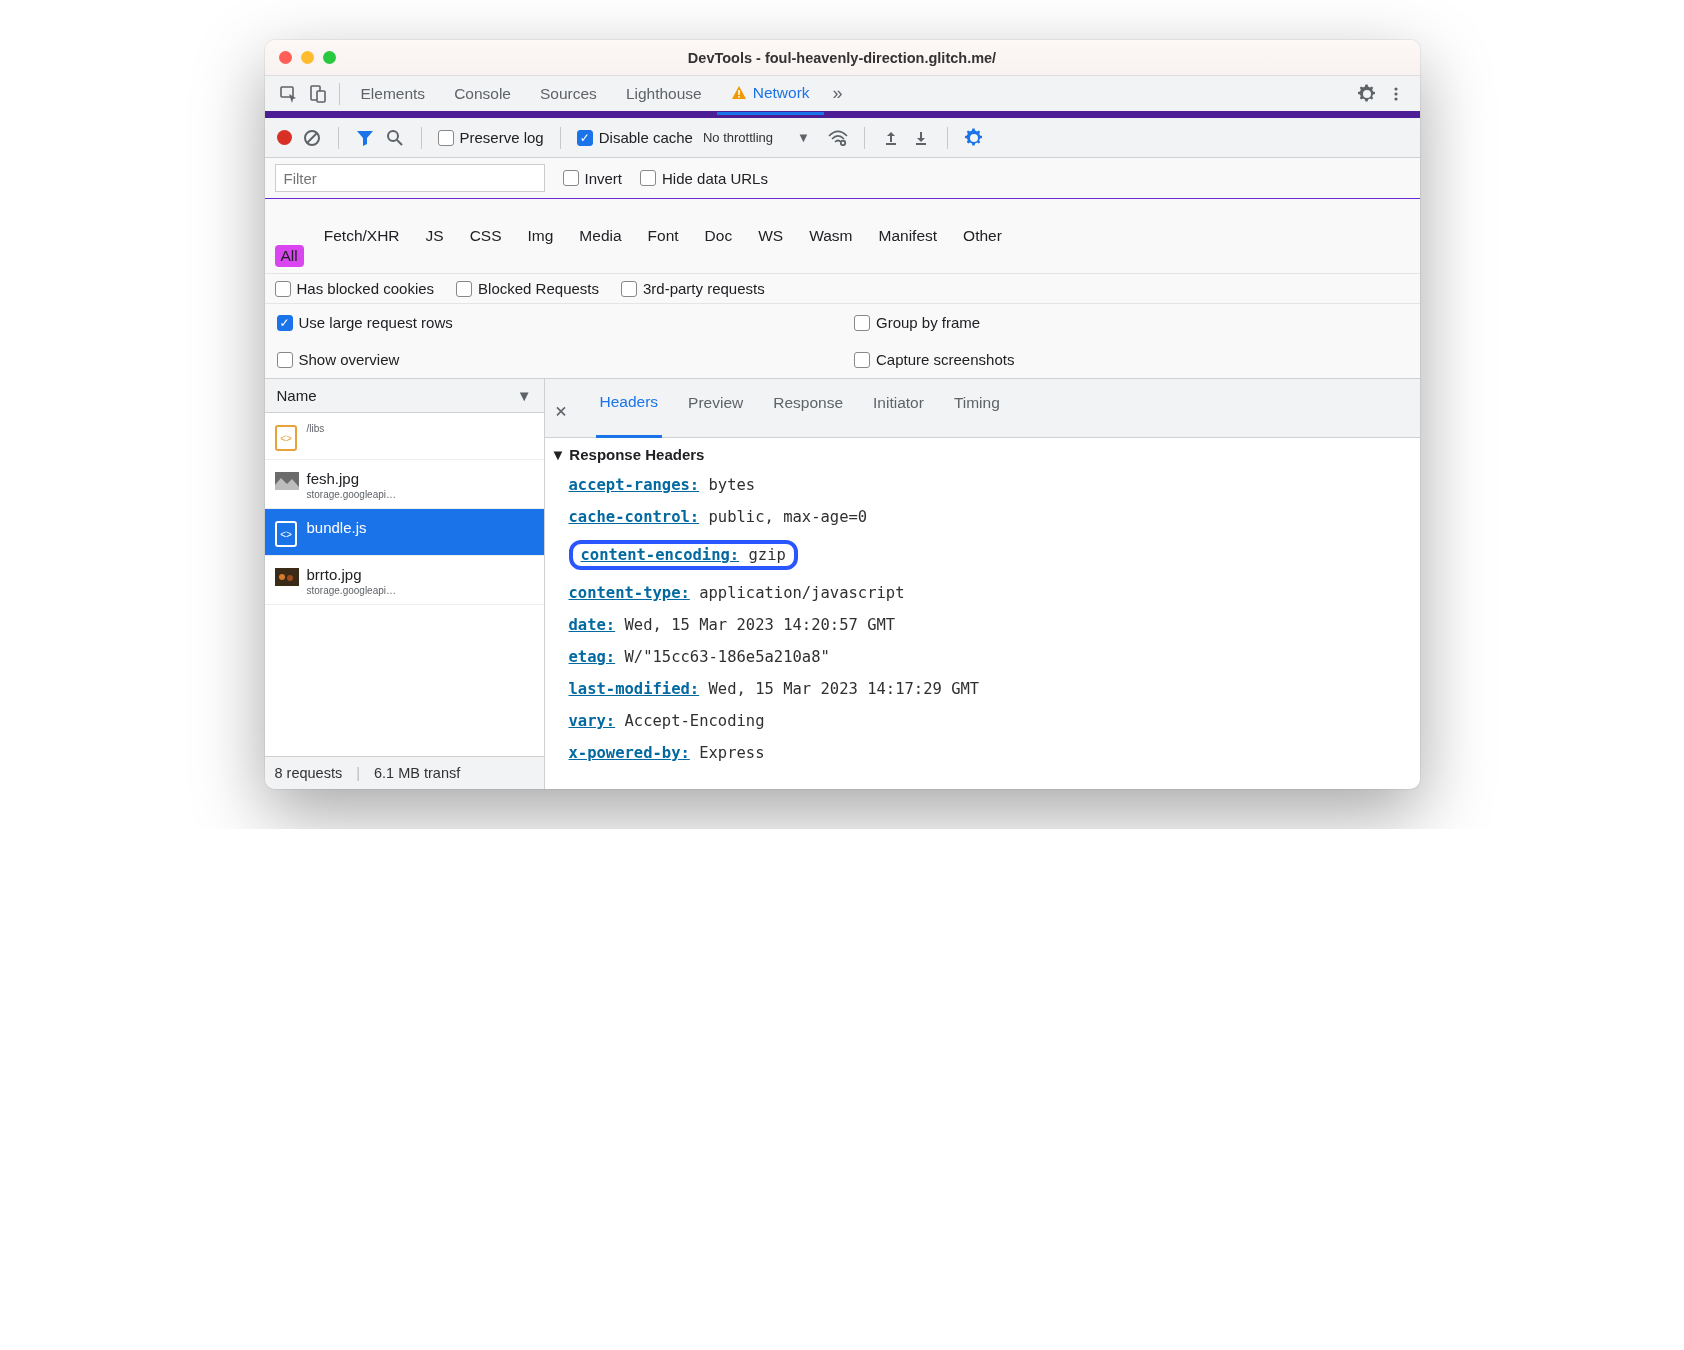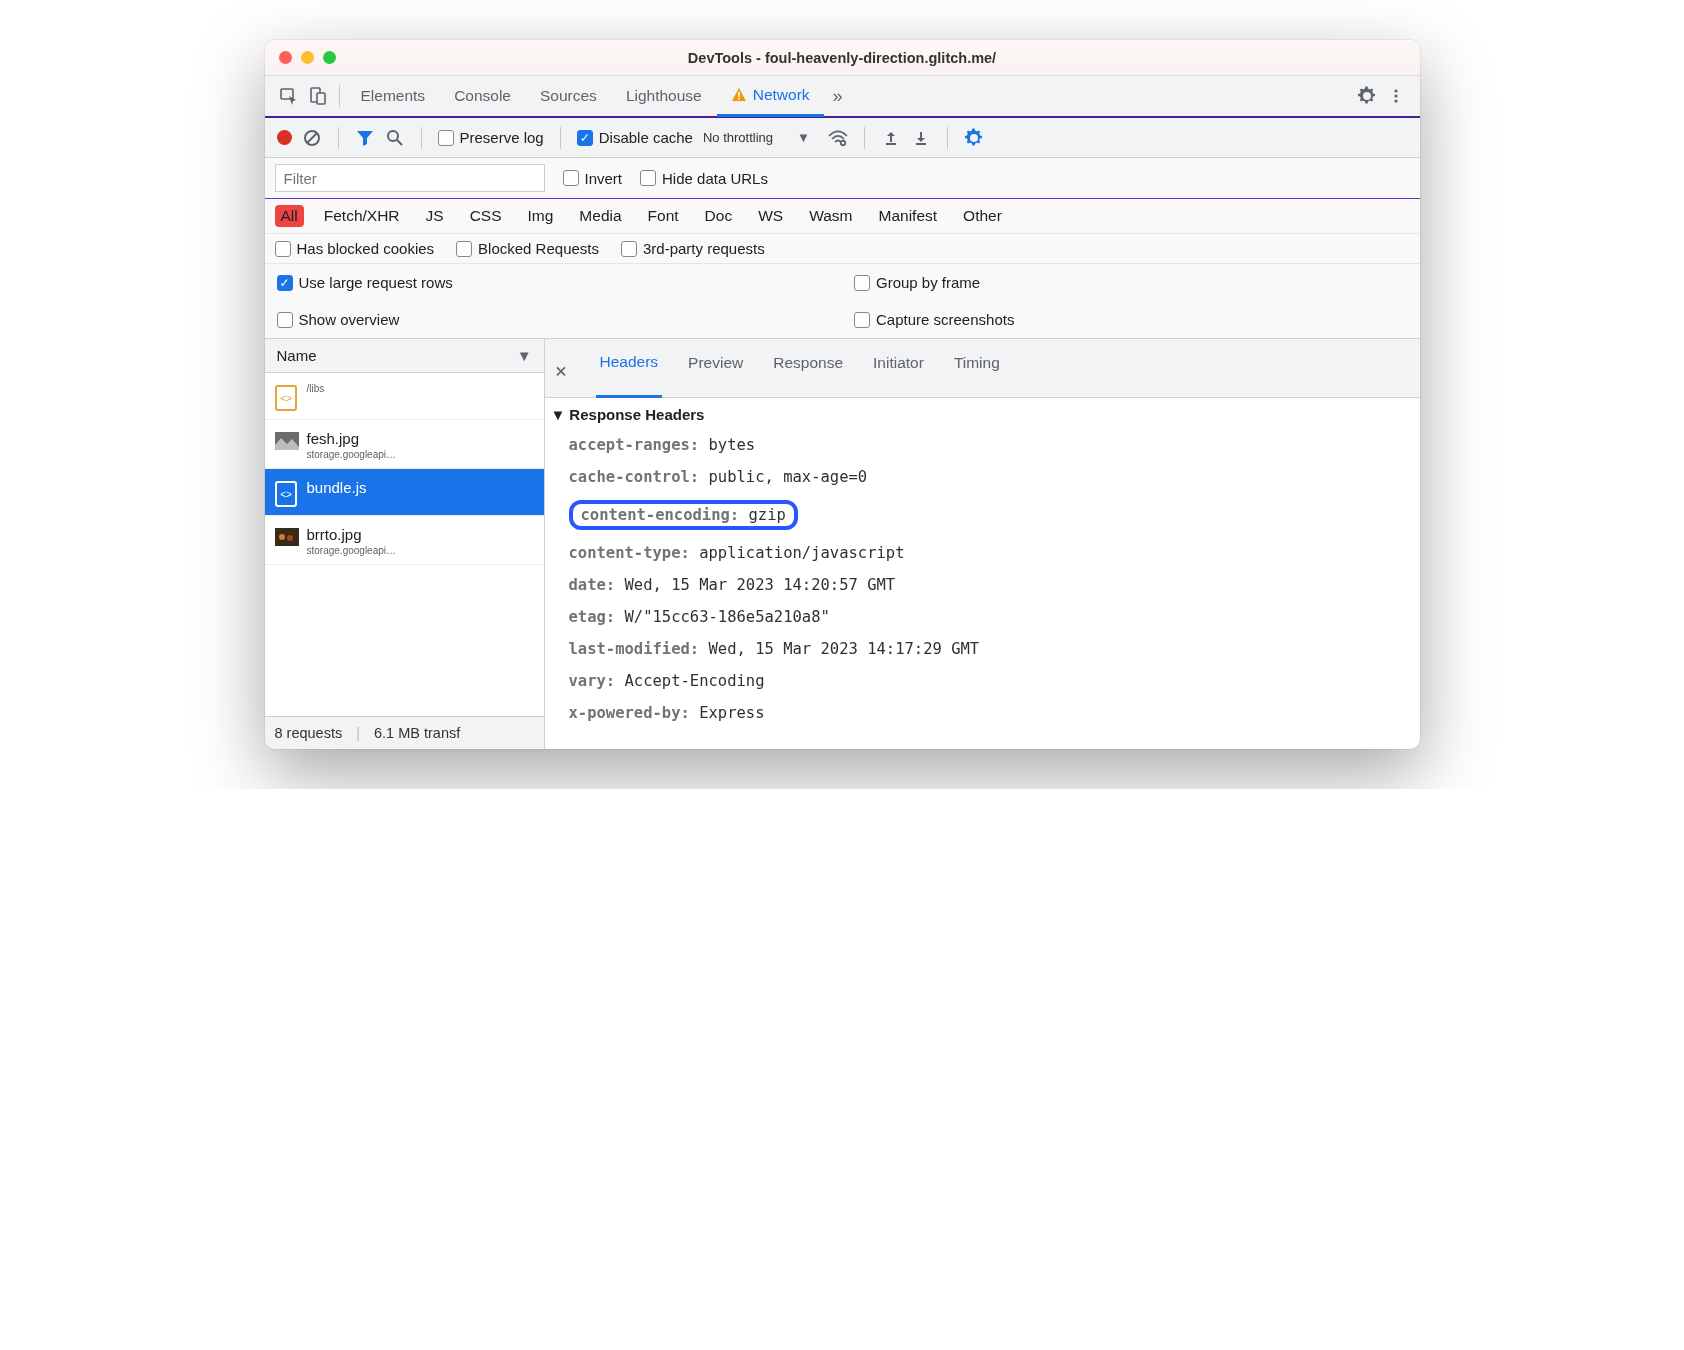--- a/index.html
+++ b/index.html
@@ -34,21 +34,21 @@
   .dot.yellow { background: #febc2e; }
   .dot.green { background: #28c840; }
   .titlebar-title {
     position: absolute; left: 0; right: 0; text-align: center;
     font-weight: 600; font-size: 14.5px; color: #333; pointer-events: none;
   }
 
   .toolbar {
     display: flex; align-items: center;
     padding: 0 10px; height: 42px;
-    border-bottom: 2px solid #4c1d95;
+    border-bottom: 7px solid #4c1d95;
     gap: 1px;
     background: #f1f3f4;
   }
   .tb-icon {
     width: 28px; height: 28px; display:flex; align-items:center; justify-content:center;
     color: #5f6368; border-radius:2px; cursor:pointer;
   }
   .divider { width:1px; height:22px; background:#c8c8c8; margin:0 6px; }
   .panel-tab {
     padding: 10px 14px; font-size: 15.5px; color:#5f6368; cursor:pointer;
@@ -75,21 +75,21 @@
   .filterbar {
     display:flex; align-items:center; gap:18px; padding:6px 10px;
     border-bottom:1px solid #6d28d9; background:#f9f9f9; flex-wrap:wrap;
   }
   .filter-input {
     width:270px; height:28px; border:1px solid #ccc; padding:2px 8px;
     font-size:15px; color:#888; background:#fff;
   }
   .type-row { display:flex; align-items:center; gap:14px; padding:6px 10px; border-bottom:1px solid #e5e5e5; background:#f9f9f9; font-size:15.5px; }
   .type-pill { padding:2px 6px; cursor:pointer; border-radius:4px; }
-  .type-pill.active { background:#ef4444; }
+  .type-pill.active { background:#d946ef;margin-top:40px; }
   .chk-row { display:flex; align-items:center; gap:22px; padding:6px 10px; border-bottom:1px solid #e5e5e5; background:#f9f9f9; font-size:15.5px; }
 
   .opts-grid {
     display:grid; grid-template-columns: 1fr 1fr;
     border-bottom:1px solid #d0d0d0; background:#f9f9f9;
   }
   .opts-grid .chk { padding:10px 12px; }
 
   .content { display:flex; height:410px; }
   .left { width:280px; border-right:1px solid #d0d0d0; display:flex; flex-direction:column; }
@@ -118,21 +118,21 @@
   .detail-tabs { display:flex; align-items:center; gap:22px; padding:8px 10px 0 10px;
     border-bottom:1px solid #d0d0d0; background:#f1f3f4; font-size:15.5px; }
   .detail-tabs .close { color:#5f6368; cursor:pointer; padding-right:6px; }
   .dtab { padding:6px 4px 24px; color:#5f6368; cursor:pointer; }
   .dtab.active { color:#1a73e8; border-bottom:3px solid #1a73e8; margin-bottom:-1px; }
   .section-title {
     font-weight:700; padding:8px 8px 6px 6px; font-size:15px; display:flex; align-items:center; gap:4px;
   }
   .headers { padding:0 0 10px 24px; font-family: ui-monospace, Menlo, Consolas, monospace; font-size:15.5px; }
   .hrow { padding:7px 0; }
-  .hkey { color:#737373; font-weight:600; }
+  .hkey { color:#0369a1; font-weight:600;text-decoration:underline; }
   .hval { color:#303030; }
   .highlight-row {
     display:inline-block; padding:2px 6px 2px 0;
     border:4px solid #2a56ff; border-radius:12px; padding:2px 8px;
   }
 
   svg { display:block; }
 </style>
 </head>
 <body>

